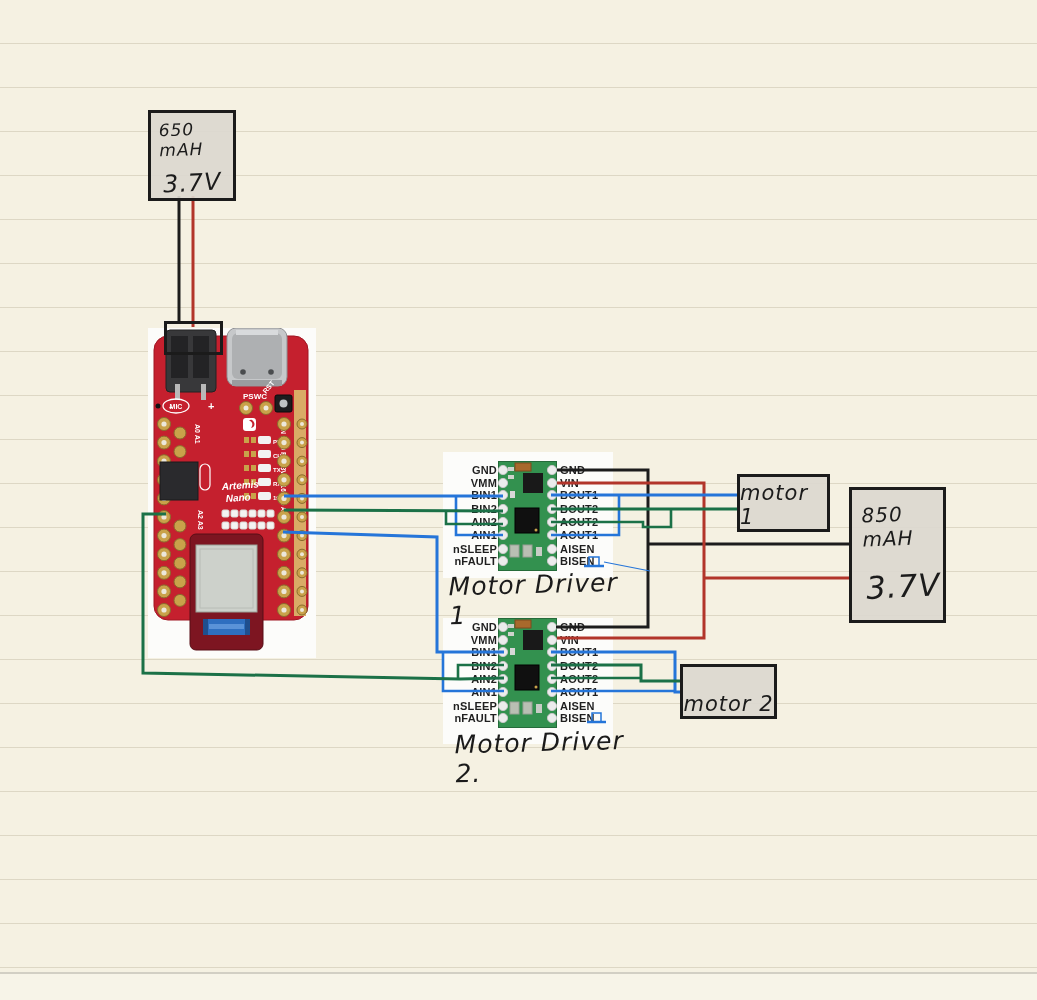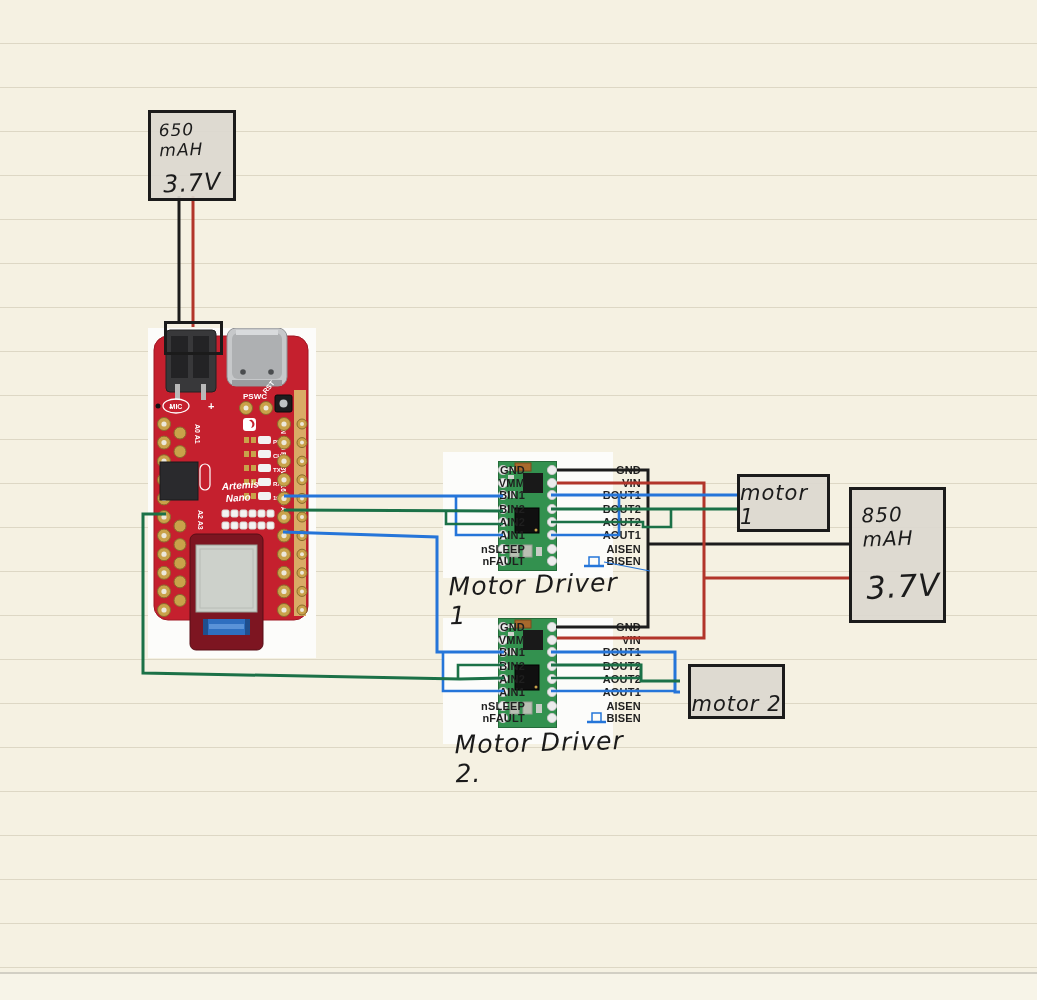--- a/index.html
+++ b/index.html
@@ -18,23 +18,23 @@
 
   
   .box{position:absolute;background:rgba(219,216,207,0.92);border:3px solid #1b1b1b;z-index:6;
        display:flex;align-items:flex-end;justify-content:center;}
   .box.col{flex-direction:column;align-items:flex-start;justify-content:flex-start;}
 
   
   .driver{position:absolute;left:443px;width:170px;z-index:2;}
   .dr-bg{position:absolute;left:0;width:170px;height:126px;background:#fcfcfa;}
   .pcb{position:absolute;left:55px;top:9px;width:59px;height:110px;}
-  .pin{position:absolute;height:12px;line-height:12px;font-size:11px;font-weight:bold;color:#1f1f1f;letter-spacing:0.2px;padding-left:28px;}
+  .pin{position:absolute;height:12px;line-height:12px;font-size:11px;font-weight:bold;color:#1f1f1f;letter-spacing:0.2px;}
   .pin.l{left:0;width:54px;text-align:right;}
-  .pin.r{left:117px;width:53px;text-align:right;}
+  .pin.r{left:117px;width:53px;text-align:left;}
 
   .md-title{position:absolute;z-index:4;font-size:25px;transform:rotate(-1.5deg);}
   .motor-label{font-size:21px;}
   .bat-cap{font-size:17px;margin:6px 0 0 8px;transform:rotate(-2deg);}
   .bat-volt{font-size:24px;margin:10px 0 0 12px;transform:rotate(-3deg);}
   .bat2-cap{font-size:20px;margin:12px 0 0 10px;transform:rotate(-2deg);}
   .bat2-volt{font-size:31px;margin:18px 0 0 14px;transform:rotate(-3deg);}
 
   #wires{position:absolute;left:0;top:0;z-index:5;pointer-events:none;}
   .jst-outline{position:absolute;left:164px;top:321px;width:53px;height:28px;border:3px solid #1b1b1b;z-index:6;background:transparent;}
@@ -386,16 +386,16 @@
 
   <div class="box col" style="left:849px;top:487px;width:91px;height:130px;">
     <div class="hand bat2-cap">850 mAH</div>
     <div class="hand bat2-volt">3.7V</div>
   </div>
 
   <div class="box" style="left:737px;top:474px;width:87px;height:52px;">
     <span class="hand motor-label">motor 1</span>
   </div>
 
-  <div class="box" style="left:680px;top:664px;width:91px;height:49px;margin-left:8px;">
+  <div class="box" style="left:680px;top:664px;width:91px;height:49px;">
     <span class="hand motor-label">motor 2</span>
   </div>
 </div>
 
 </body></html>

